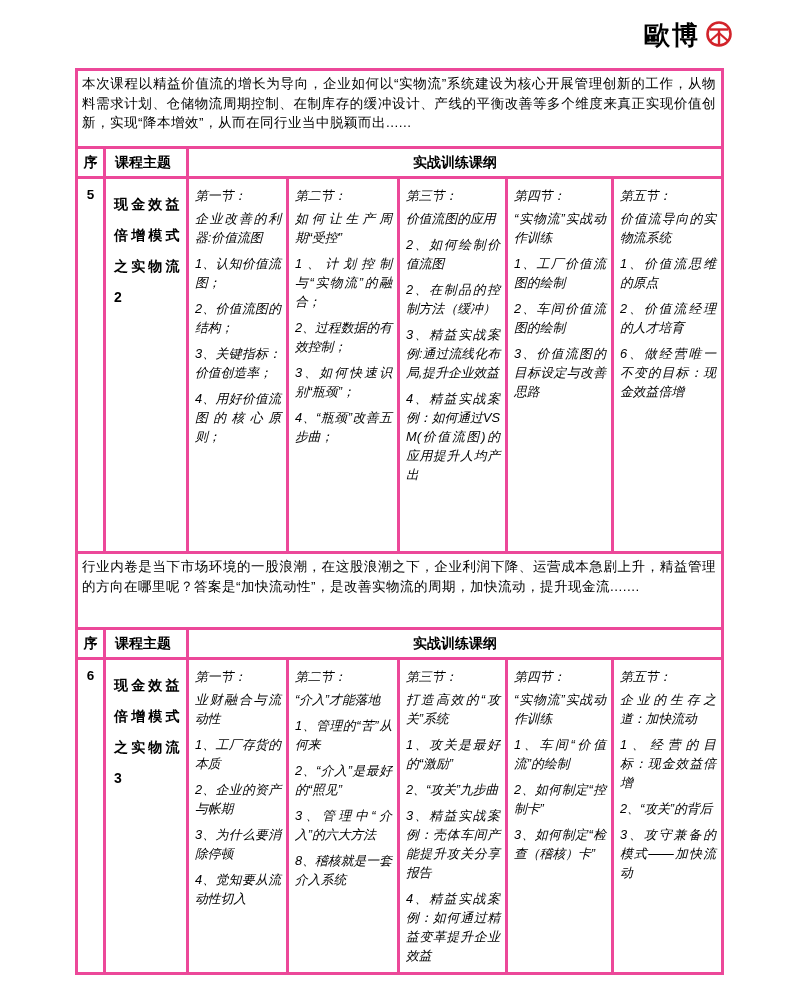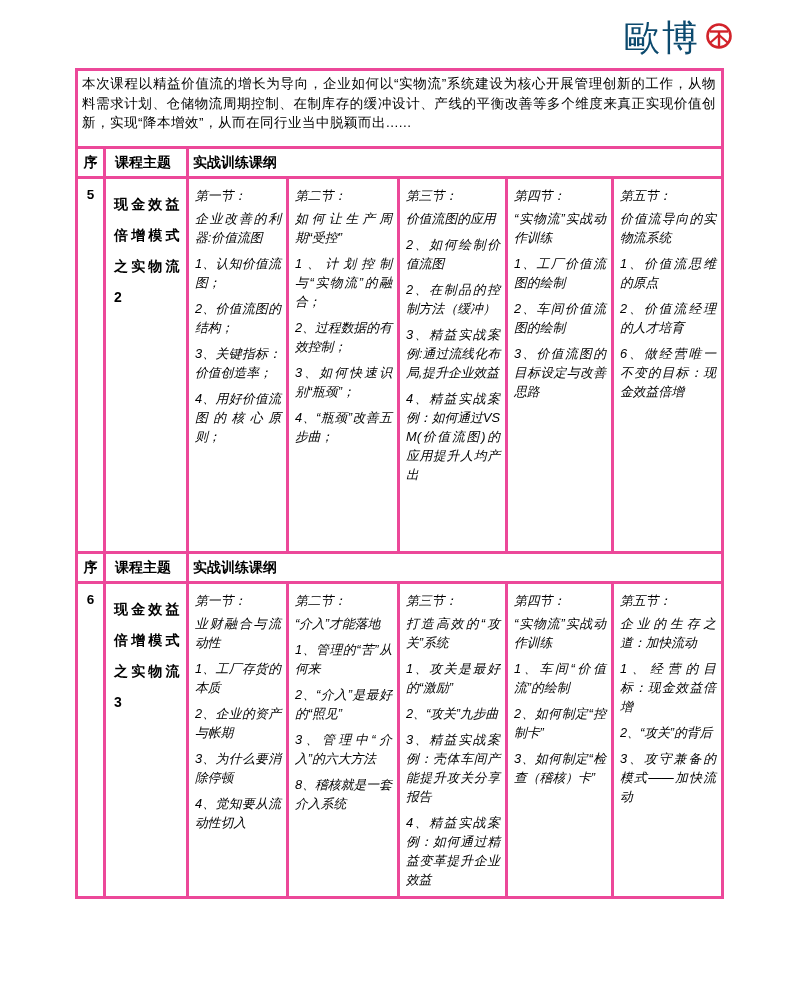--- a/index.html
+++ b/index.html
@@ -16,24 +16,24 @@
   .logo {
     position: absolute;
     top: 20px;
     right: 60px;
     display: flex;
     align-items: center;
     gap: 5px;
   }
   .logo-text {
     font-family: "Liberation Serif", serif;
-    font-weight: normal;
-    font-size: 36px;
+    font-weight: bold;
+    font-size: 26px;
     letter-spacing: 2px;
-    color: #0c4a6e;
+    color: #000000;
     line-height: 1;
   }
   .logo-seal { display: inline-block; }
   
   .content {
     position: absolute;
     left: 75px;
     top: 68px;
     width: 646px;
   }
@@ -59,21 +59,21 @@
   td.hdr {
     height: 30px;
     font-weight: bold;
     font-size: 14px;
     vertical-align: middle !important;
     padding: 2px 4px;
     white-space: nowrap;
   }
   td.hdr-seq { text-align: center; }
   td.hdr-topic { text-align: left; padding-left: 9px; }
-  td.hdr-outline { }
+  td.hdr-outline { text-align: center; }
   td.seq-cell {
     height: 375px;
     text-align: center;
     font-weight: bold;
     font-size: 13.5px;
     padding-top: 8px;
   }
   tr.row6 td.seq-cell { height: 313px; }
   td.topic-cell {
     padding: 10px 4px 4px 8px;
@@ -176,20 +176,23 @@
         </td>
         <td class="sec">
           <p class="sec-title">第五节：</p>
           <p class="sec-sub">价值流导向的实物流系统</p>
           <p class="sec-item">1、价值流思维的原点</p>
           <p class="sec-item">2、价值流经理的人才培育</p>
           <p class="sec-item">6、做经营唯一不变的目标：现金效益倍增</p>
         </td>
       </tr>
 
+      <tr>
+        <td class="intro-cell" colspan="7" style="height:76px">行业内卷是当下市场环境的一股浪潮，在这股浪潮之下，企业利润下降、运营成本急剧上升，精益管理的方向在哪里呢？答案是“加快流动性”，是改善实物流的周期，加快流动，提升现金流.......</td>
+      </tr>
 
       <tr>
         <td class="hdr hdr-seq">序</td>
         <td class="hdr hdr-topic">课程主题</td>
         <td class="hdr hdr-outline" colspan="5">实战训练课纲</td>
       </tr>
 
       <tr class="row6">
         <td class="seq-cell">6</td>
         <td class="topic-cell">现金效益倍增模式之实物流 3</td>

